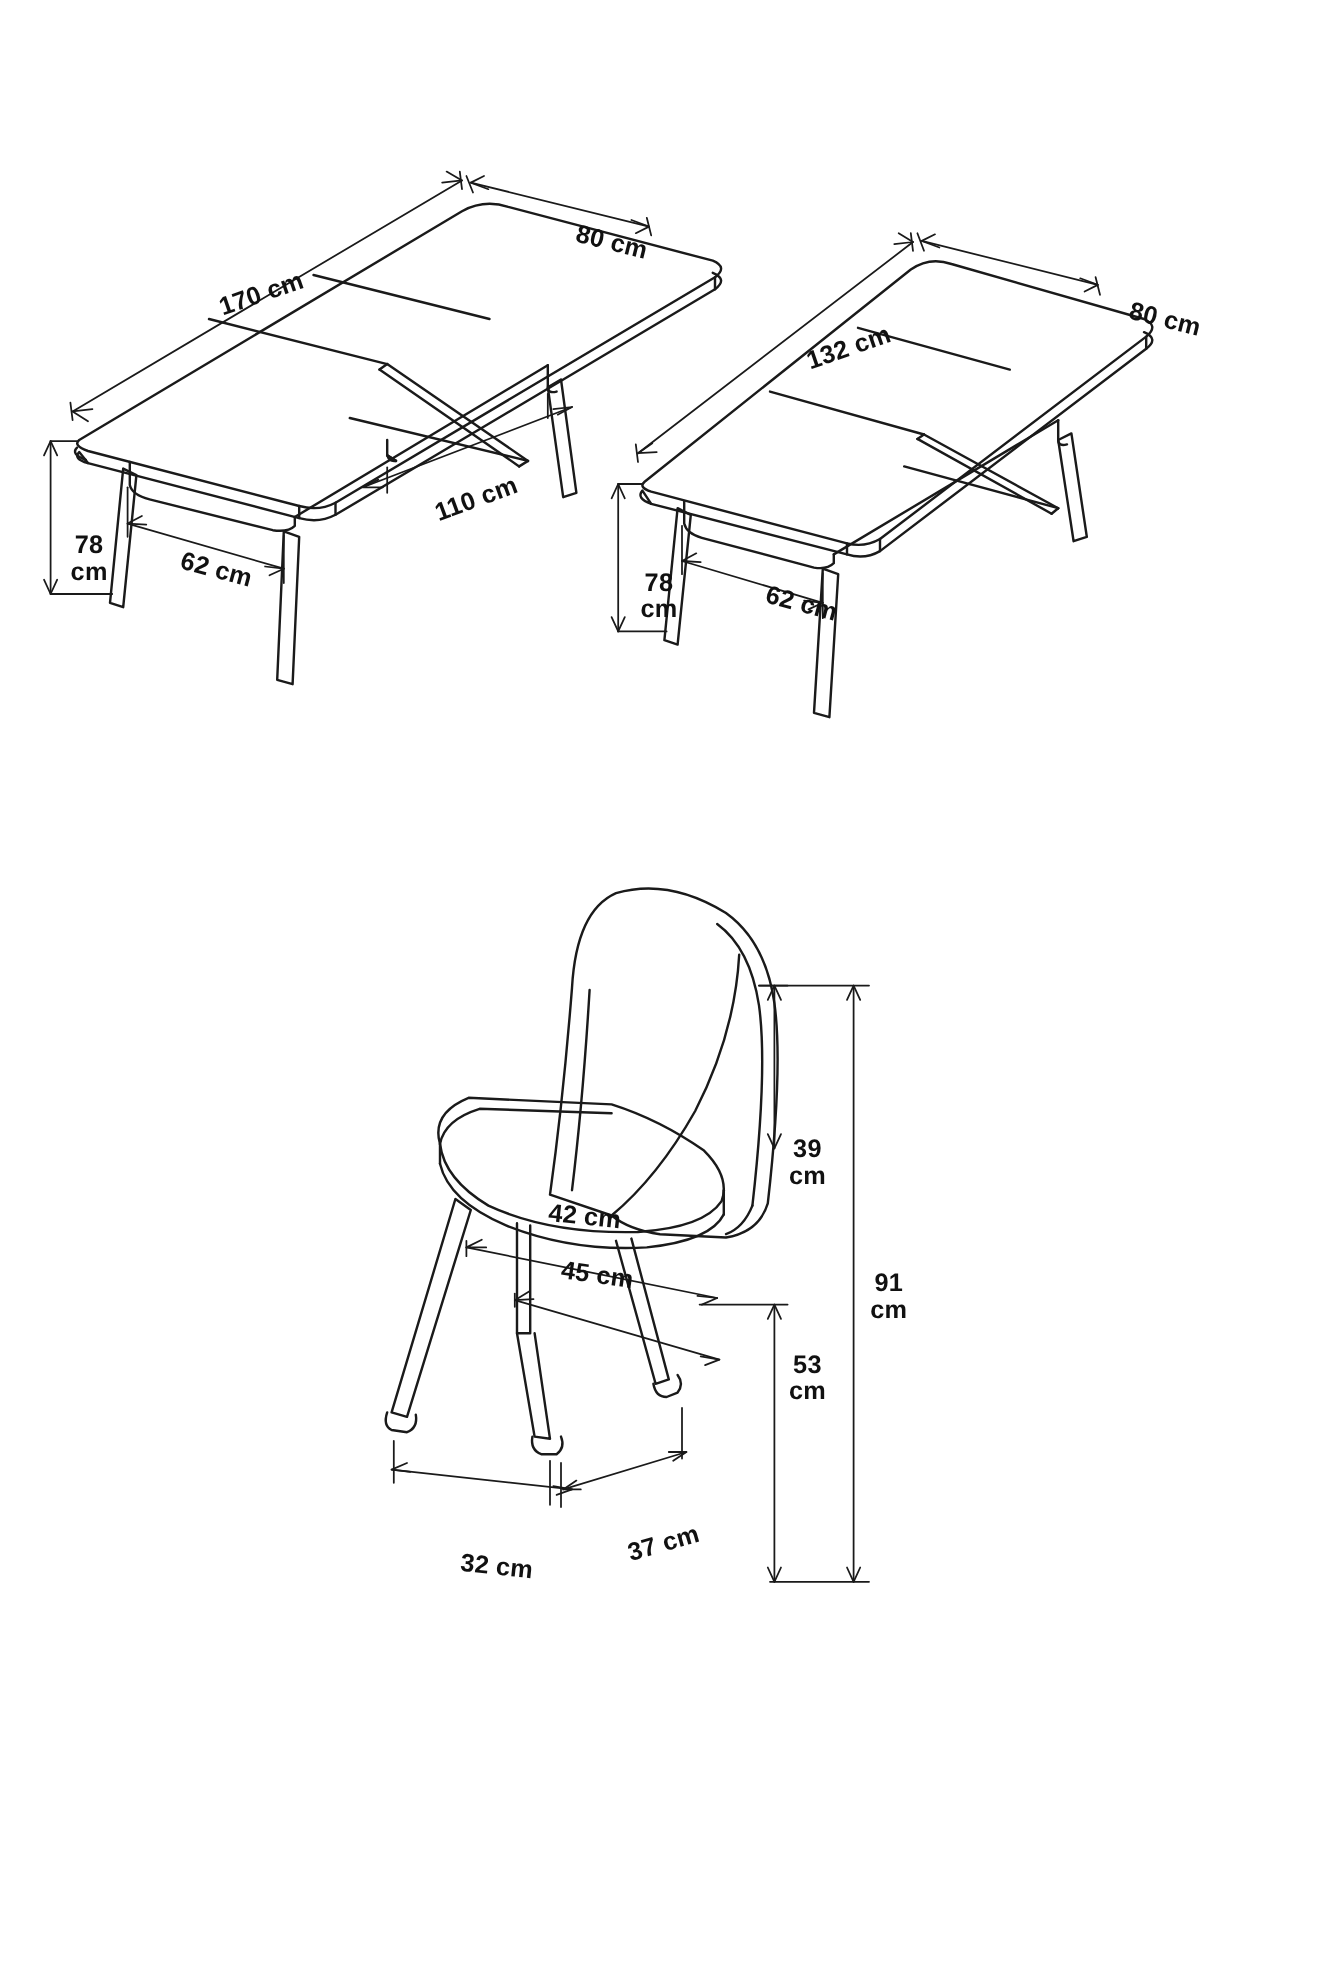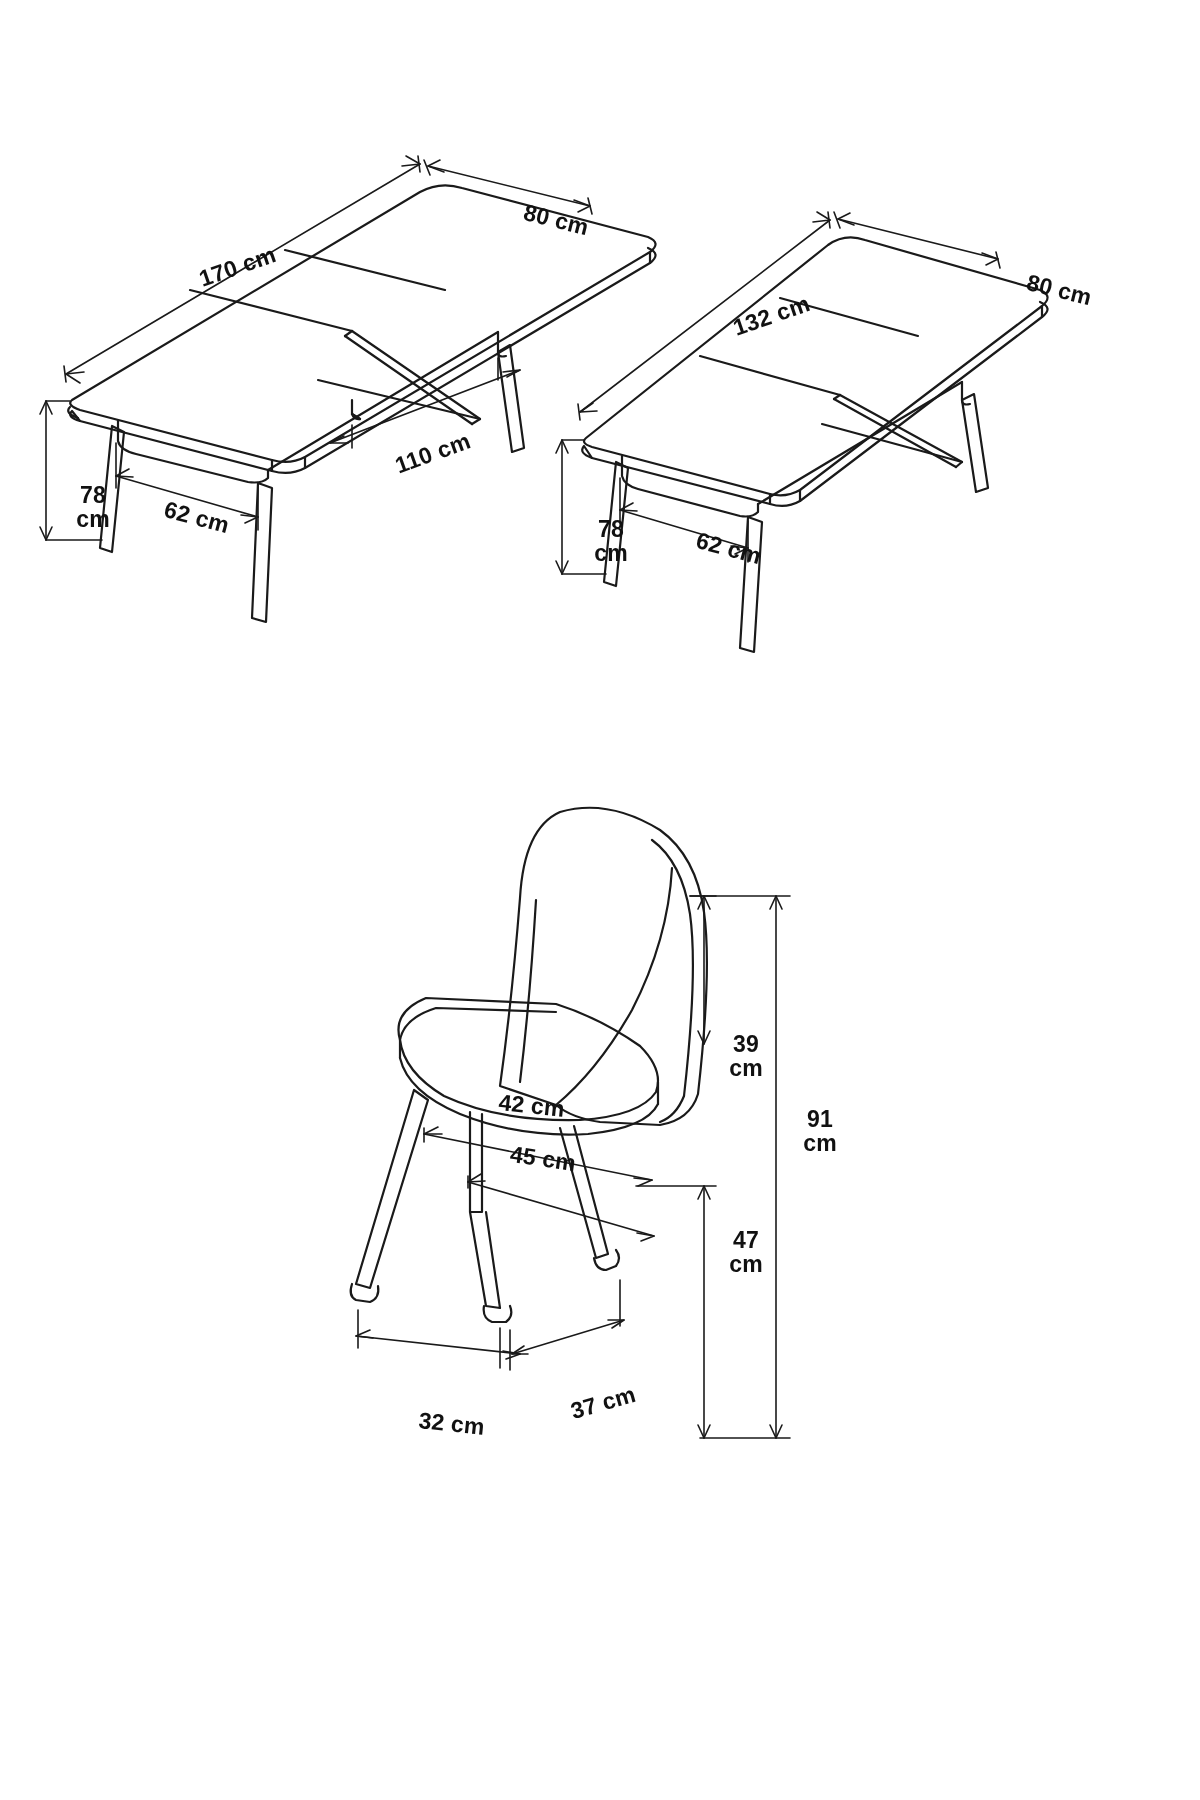--- a/index.html
+++ b/index.html
@@ -33,21 +33,21 @@
     font-family: "Liberation Sans", sans-serif;
     font-weight: bold;
     font-size: 23px;
     color: #111111;
     line-height: 1.05;
     white-space: pre-line;
     letter-spacing: 0.2px;
   }
   .dim-label.rot-n19 { transform: rotate(-19deg); transform-origin: left top; }
   .dim-label.rot-n17 { transform: rotate(-17deg); transform-origin: left top; }
-  .dim-label.center { text-align: center; margin-left: 12px; }
+  .dim-label.center { text-align: center; }
 </style>
 </head>
 <body>
 
 <div class="stage">
 
   <svg class="diagram" viewBox="0 0 1200 1800">
     <g fill="none" stroke="#1a1a1a" stroke-width="2.2" stroke-linejoin="round" stroke-linecap="round">
 
       <g>
@@ -275,24 +275,24 @@
   <div class="dim-label" style="left:1030px; top:270px; transform: rotate(14deg); transform-origin:left top;">80 cm</div>
 
   <div class="dim-label center" style="left:578px; top:517px; width:42px;">78
 cm</div>
 
   <div class="dim-label" style="left:700px; top:528px; transform: rotate(15deg); transform-origin:left top;">62 cm</div>
 
   <div class="dim-label center" style="left:710px; top:1032px; width:48px;">39
 cm</div>
 
-  <div class="dim-label center" style="left:784px; top:1107px; width:48px;">91
-cm</div>
-
-  <div class="dim-label center" style="left:710px; top:1228px; width:48px;">47
+  <div class="dim-label center" style="left:784px; top:1154px; width:48px;">91
+cm</div>
+
+  <div class="dim-label center" style="left:710px; top:1228px; width:48px;">53
 cm</div>
 
   <div class="dim-label" style="left:500px; top:1090px; transform: rotate(6deg); transform-origin:left top;">42 cm</div>
 
   <div class="dim-label" style="left:512px; top:1142px; transform: rotate(8deg); transform-origin:left top;">45 cm</div>
 
   <div class="dim-label" style="left:420px; top:1408px; transform: rotate(6deg); transform-origin:left top;">32 cm</div>
 
   <div class="dim-label" style="left:568px; top:1400px; transform: rotate(-16deg); transform-origin:left top;">37 cm</div>
 

